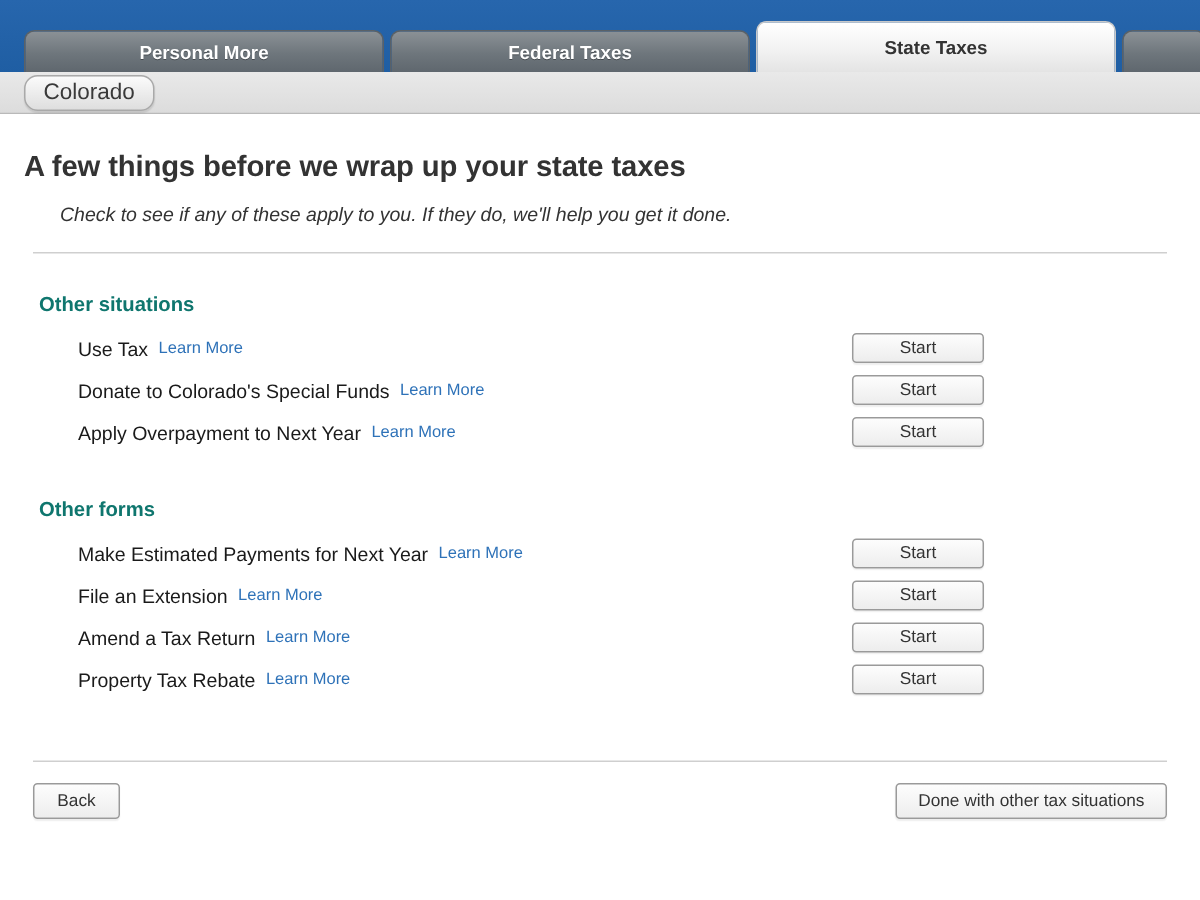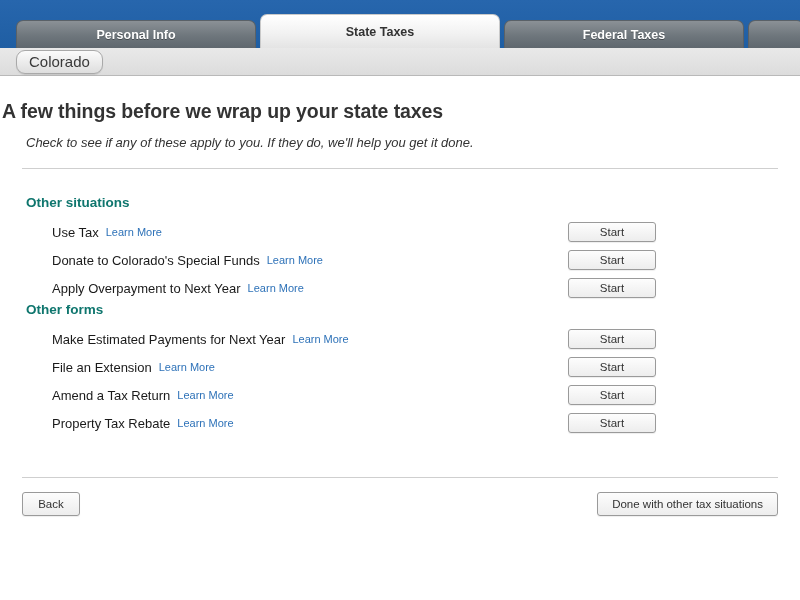--- a/index.html
+++ b/index.html
@@ -80,21 +80,21 @@
     color: #3a3a3a;
     background: linear-gradient(to bottom, #fbfbfb 0%, #dedede 100%);
     border: 1px solid #a9a9a9;
     border-radius: 9px;
     padding: 2px 12px 3px 12px;
     box-shadow: 0 1px 1px rgba(0,0,0,0.10);
   }
 
   
   .content {
-    padding: 24px 40px 0 2px;
+    padding: 24px 40px 0 16px;
     box-sizing: border-box;
   }
   h1.page-title {
     font-size: 19.5px;
     font-weight: bold;
     color: #333333;
     margin: 0 0 12px 0;
     letter-spacing: -0.1px;
   }
   .subtitle {
@@ -112,20 +112,21 @@
   .sections {
     padding: 26px 22px 0 22px;
   }
   .section-title {
     font-size: 13.5px;
     font-weight: bold;
     color: #0f766e;
     margin: 0 0 8px 4px;
   }
   .section + .section {
+    margin-top: 30px;
   }
   .row {
     display: flex;
     align-items: center;
     height: 28px;
     padding-left: 30px;
   }
   .row-label {
     font-size: 13px;
     color: #1a1a1a;
@@ -178,27 +179,27 @@
     padding: 5px 14px;
   }
   .footer-spacer { flex: 1 1 auto; }
 </style>
 </head>
 <body>
 
 <div class="topbar">
   <div class="tabstrip">
     <div class="tab">
-      <span>Personal Info</span>
+      <span>Personal More</span>
+    </div>
+    <div class="tab">
+      <span>Federal Taxes</span>
     </div>
     <div class="tab active">
       <span>State Taxes</span>
-    </div>
-    <div class="tab">
-      <span>Federal Taxes</span>
     </div>
     <div class="tab partial"></div>
   </div>
 </div>
 
 <div class="subbar">
   <div class="state-pill">Colorado</div>
 </div>
 
 <div class="content">

